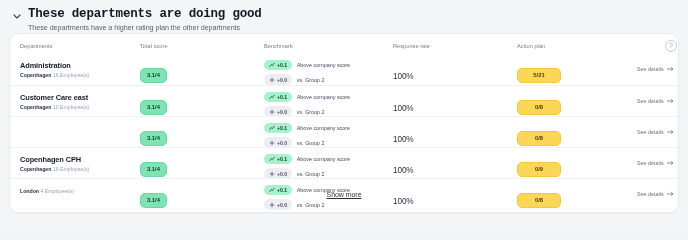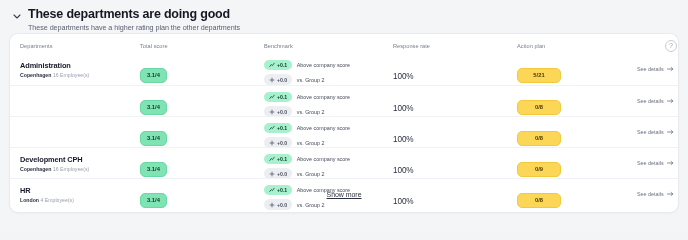--- a/index.html
+++ b/index.html
@@ -7,21 +7,21 @@
     width: 688px; height: 232px;
     background: #f3f4f6;
     font-family: "Liberation Sans", sans-serif;
     -webkit-font-smoothing: antialiased;
     overflow: hidden;
   }
   .page { width: 688px; height: 232px; position: relative; background: #f4f5f7; }
 
   
   .head { padding: 7px 0 0 12px; }
-  .title-row { display: flex; align-items: flex-start; gap: 6px; }
+  .title-row { display: flex; align-items: flex-start; gap: 6px; font-family: Liberation Mono, monospace; }
   .chevron {
     width: 10px; height: 10px; position: relative; top: 4px;
     flex: 0 0 auto;
   }
   .chevron svg { display:block; }
   .title {
     font-size: 12.5px; font-weight: bold; color: #151823;
     letter-spacing: -0.2px; line-height: 14px;
   }
   .subtitle {
@@ -182,20 +182,24 @@
           <div class="col-det" style="top:12px;position:absolute;">
             <span class="details">
               <span>See details</span>
               <svg width="7" height="6" viewBox="0 0 8 6">
                 <path d="M0.5 3 H6.6 M4.7 1.2 L6.7 3 L4.7 4.8" fill="none" stroke="#6b7181" stroke-width="0.9" stroke-linecap="round" stroke-linejoin="round"></path>
               </svg>
             </span>
           </div>
         </div>
         <div class="row" style="top: 51px;">
+          <div class="col-dept" style="top:7px;position:absolute;">
+            <div class="dept-name">Customer Care east</div>
+            <div class="dept-meta"><span class="dept-loc">Copenhagen</span> <span class="dept-emp">10 Employee(s)</span></div>
+          </div>
           <div class="col-score" style="top:9px;position:absolute;"><span class="score-pill">3.1/4</span></div>
           <div class="col-bench" style="top:6px;position:absolute;">
             <div class="bench-line">
               <span class="bench-badge up">
                 <svg width="6" height="6" viewBox="0 0 8 8">
                   <path d="M1 6 L3 3.4 L4.6 4.8 L7 1.6" fill="none" stroke="#10402c" stroke-width="1" stroke-linecap="round" stroke-linejoin="round"></path>
                 </svg>
                 <span>+0.1</span>
               </span>
               <span class="bench-text">Above company score</span>
@@ -249,21 +253,21 @@
             <span class="details">
               <span>See details</span>
               <svg width="7" height="6" viewBox="0 0 8 6">
                 <path d="M0.5 3 H6.6 M4.7 1.2 L6.7 3 L4.7 4.8" fill="none" stroke="#6b7181" stroke-width="0.9" stroke-linecap="round" stroke-linejoin="round"></path>
               </svg>
             </span>
           </div>
         </div>
         <div class="row" style="top: 113px;">
           <div class="col-dept" style="top:7px;position:absolute;">
-            <div class="dept-name">Development CPH</div>
+            <div class="dept-name">Copenhagen CPH</div>
             <div class="dept-meta"><span class="dept-loc">Copenhagen</span> <span class="dept-emp">16 Employee(s)</span></div>
           </div>
           <div class="col-score" style="top:9px;position:absolute;"><span class="score-pill">3.1/4</span></div>
           <div class="col-bench" style="top:6px;position:absolute;">
             <div class="bench-line">
               <span class="bench-badge up">
                 <svg width="6" height="6" viewBox="0 0 8 8">
                   <path d="M1 6 L3 3.4 L4.6 4.8 L7 1.6" fill="none" stroke="#10402c" stroke-width="1" stroke-linecap="round" stroke-linejoin="round"></path>
                 </svg>
                 <span>+0.1</span>
@@ -286,21 +290,20 @@
             <span class="details">
               <span>See details</span>
               <svg width="7" height="6" viewBox="0 0 8 6">
                 <path d="M0.5 3 H6.6 M4.7 1.2 L6.7 3 L4.7 4.8" fill="none" stroke="#6b7181" stroke-width="0.9" stroke-linecap="round" stroke-linejoin="round"></path>
               </svg>
             </span>
           </div>
         </div>
         <div class="row" style="top: 144px;">
           <div class="col-dept" style="top:7px;position:absolute;">
-            <div class="dept-name">HR</div>
             <div class="dept-meta"><span class="dept-loc">London</span> <span class="dept-emp">4 Employee(s)</span></div>
           </div>
           <div class="col-score" style="top:9px;position:absolute;"><span class="score-pill">3.1/4</span></div>
           <div class="col-bench" style="top:6px;position:absolute;">
             <div class="bench-line">
               <span class="bench-badge up">
                 <svg width="6" height="6" viewBox="0 0 8 8">
                   <path d="M1 6 L3 3.4 L4.6 4.8 L7 1.6" fill="none" stroke="#10402c" stroke-width="1" stroke-linecap="round" stroke-linejoin="round"></path>
                 </svg>
                 <span>+0.1</span>

